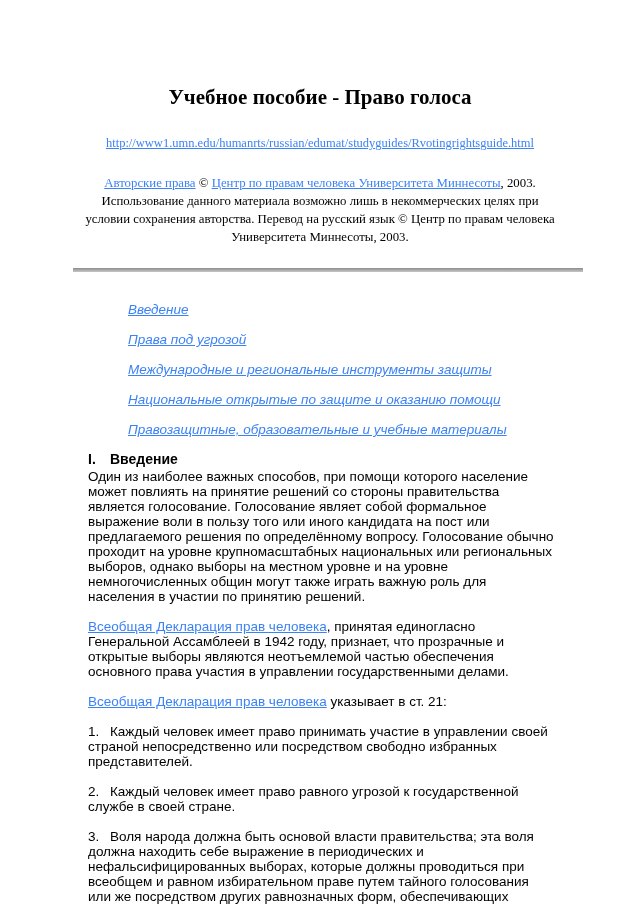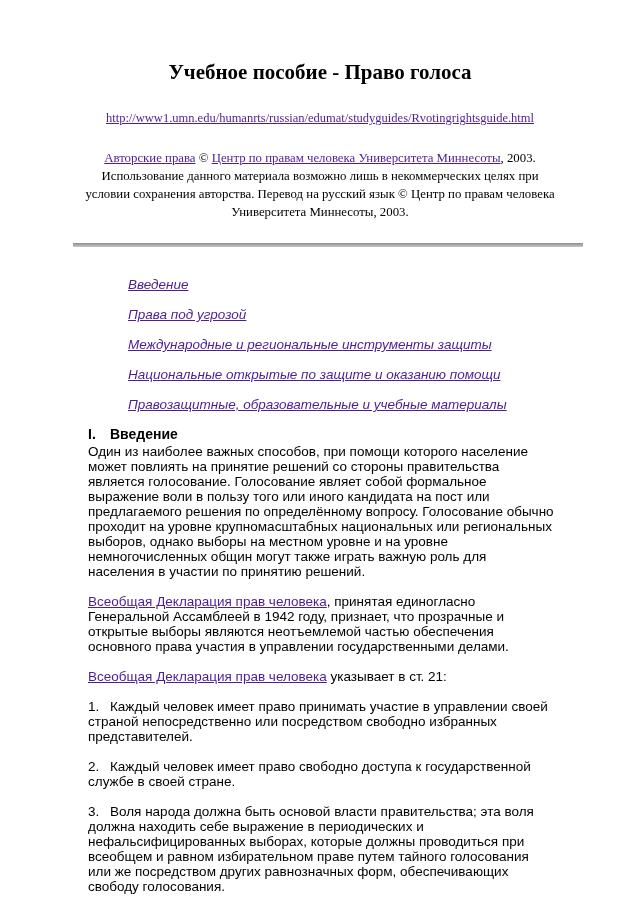--- a/index.html
+++ b/index.html
@@ -4,24 +4,24 @@
 <style>
   html, body { margin: 0; padding: 0; background: #ffffff; }
   .page {
     width: 640px;
     height: 905px;
     background: #ffffff;
     color: #000000;
     position: relative;
     overflow: hidden;
   }
-  a { color: #4c1d95; text-decoration: underline; cursor: pointer; }
+  a { color: #3b82f6; text-decoration: underline; cursor: pointer; }
 
   .doc-title {
-    padding-top: 61px;
+    padding-top: 86px;
     margin: 0;
     text-align: center;
     font-family: "Liberation Serif", serif;
     font-size: 21px;
     font-weight: bold;
     line-height: 22px;
   }
   .url-line {
     margin-top: 28px;
     text-align: center;
@@ -108,21 +108,21 @@
 
     <p>
       <a>Всеобщая Декларация прав человека</a><span> указывает в ст. 21:</span>
     </p>
 
     <p>
       <span class="item-num">1.</span><span>Каждый человек имеет право принимать участие в управлении своей страной непосредственно или посредством свободно избранных представителей.</span>
     </p>
 
     <p>
-      <span class="item-num">2.</span><span>Каждый человек имеет право свободно доступа к государственной службе в своей стране.</span>
+      <span class="item-num">2.</span><span>Каждый человек имеет право равного угрозой к государственной службе в своей стране.</span>
     </p>
 
     <p>
       <span class="item-num">3.</span><span>Воля народа должна быть основой власти правительства; эта воля должна находить себе выражение в периодических и нефальсифицированных выборах, которые должны проводиться при всеобщем и равном избирательном праве путем тайного голосования или же посредством других равнозначных форм, обеспечивающих свободу голосования.</span>
     </p>
 
   </div>
 
 </div>
 

